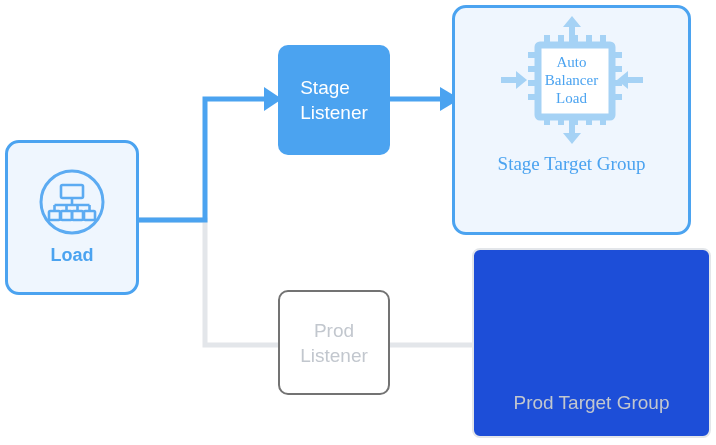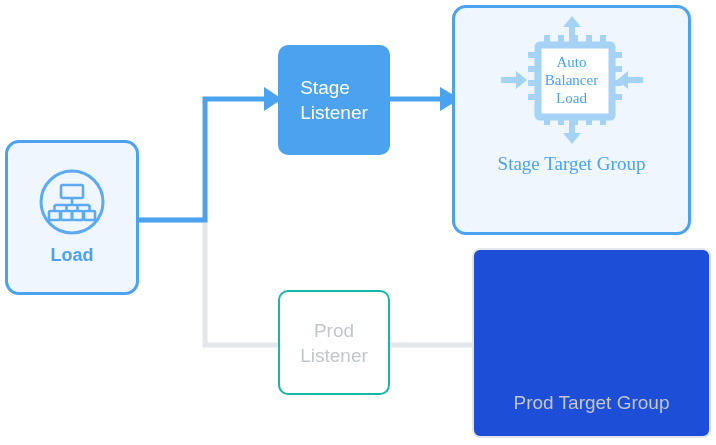--- a/index.html
+++ b/index.html
@@ -72,21 +72,21 @@
     line-height: 25px;
   }
 
   
   #prod-listener {
     left: 278px;
     top: 290px;
     width: 112px;
     height: 105px;
     background: #ffffff;
-    border: 2px solid #14b8a6;
+    border: 2px solid #737373;
     border-radius: 10px;
   }
   #prod-listener .node-label {
     color: #c2c7ce;
     font-size: 19px;
     line-height: 25px;
     text-align: center;
   }
 
   

